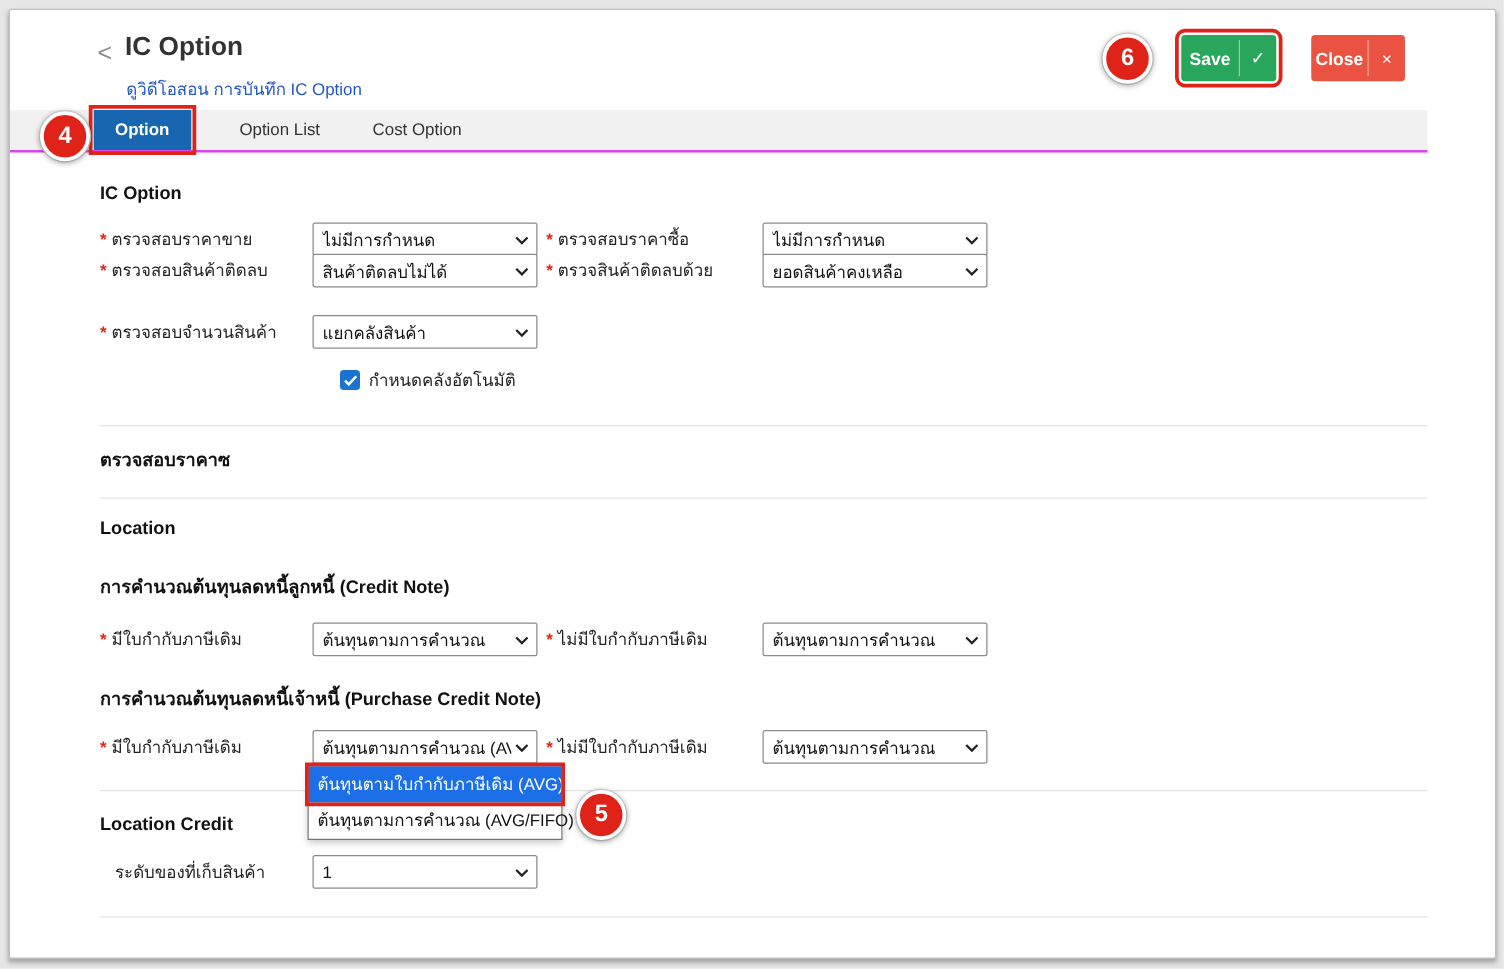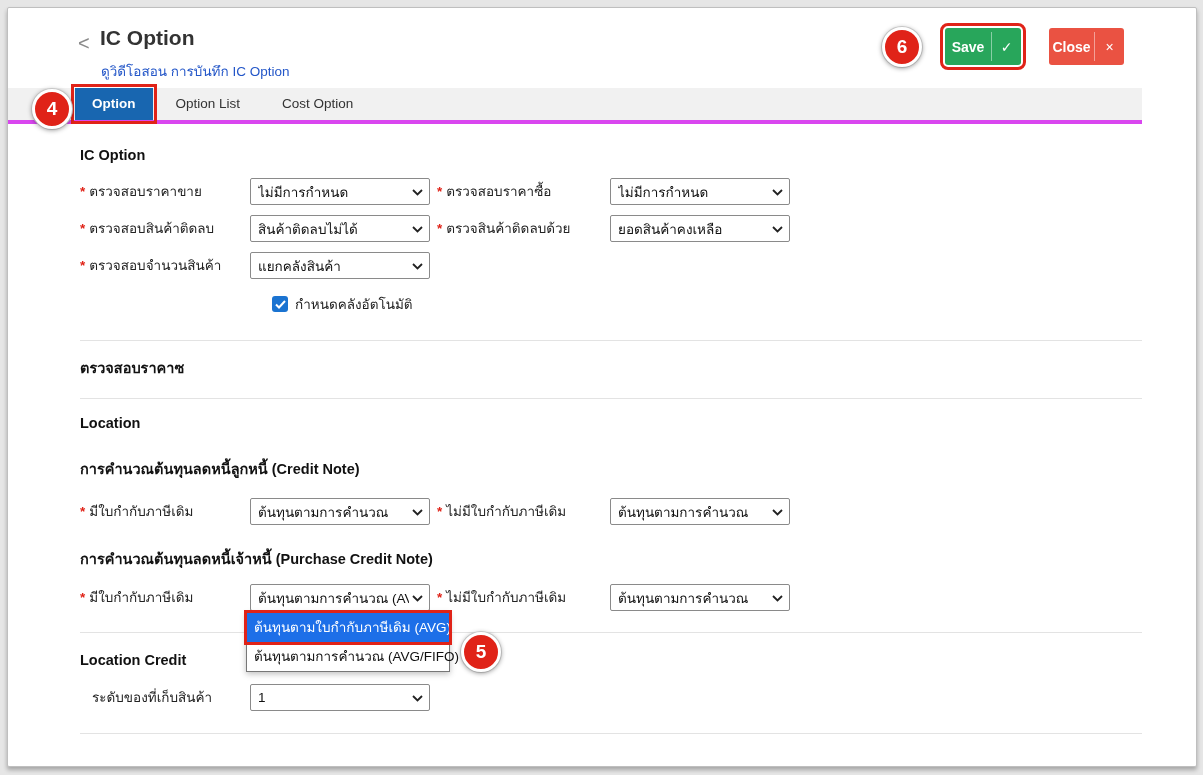--- a/index.html
+++ b/index.html
@@ -18,21 +18,21 @@
   .hdr-title{position:absolute;left:92px;top:18px;font-size:21px;font-weight:600;color:#333;}
   .hdr-sub{position:absolute;left:93px;top:52px;font-size:13.5px;color:#2356c8;cursor:pointer;}
   .btn{position:absolute;top:20px;height:37px;display:flex;align-items:stretch;border-radius:3px;color:#fff;cursor:pointer;}
   .btn-save{left:937px;width:76px;background:#28a65b;outline:3px solid #e02318;outline-offset:2px;}
   .btn-close{left:1041px;width:75px;background:#ea5242;}
   .btn-label{flex:1;display:flex;align-items:center;justify-content:center;font-size:14px;font-weight:bold;}
   .btn-sep{width:1px;background:rgba(255,255,255,.45);margin:4px 0;}
   .btn-icon{width:29px;display:flex;align-items:center;justify-content:center;font-size:14px;}
   
   .tabs{position:absolute;left:0;top:80px;width:1134px;height:32px;background:#f1f1f1;
-        border-bottom:4px solid #d946ef;display:flex;}
+        border-bottom:2px solid #d946ef;display:flex;}
   .tab{height:32px;line-height:32px;padding:0 17px;font-size:13.5px;color:#333;cursor:pointer;white-space:nowrap;}
   .tab.first{margin-left:67px;}
   .tab.active{background:#1866b0;color:#fff;font-weight:bold;outline:3px solid #e02318;outline-offset:1px;}
   
   .sect-h{position:absolute;left:72px;font-size:14.5px;font-weight:bold;color:#111;white-space:nowrap;}
   .hrx{position:absolute;left:72px;width:1062px;height:1px;background:#e3e3e3;}
   .row{position:absolute;left:0;right:0;height:27px;}
   .lbl{position:absolute;top:0;height:27px;line-height:27px;font-size:13.5px;color:#222;white-space:nowrap;}
   .req{color:#e02318;font-weight:bold;margin-right:4px;}
   .sel{position:absolute;top:0;width:180px;height:27px;border:1px solid #8a8a8a;border-radius:2px;
@@ -70,21 +70,21 @@
   </div>
   <div class="btn btn-close">
     <span class="btn-label">Close</span>
     <span class="btn-sep"></span>
     <span class="btn-icon">×</span>
   </div>
   <div class="step" style="left:874px;top:19px;">6</div>
 
   <div class="tabs">
     <div class="tab first active">Option</div>
-    <div class="tab" style="margin-left:6px;">Option List</div>
+    <div class="tab" style="margin-left:22px;">Option List</div>
     <div class="tab" style="margin-left:8px;">Cost Option</div>
   </div>
   <div class="step" style="left:24px;top:81px;">4</div>
 
   <div class="sect-h" style="top:139px;">IC Option</div>
 
   <div class="row" style="top:170px;">
     <span class="lbl" style="left:72px;"><span class="req">*</span><span>ตรวจสอบราคาขาย</span></span>
     <div class="sel" style="left:242px;">
       <span class="sel-val">ไม่มีการกำหนด</span>
@@ -94,21 +94,21 @@
     </div>
     <span class="lbl" style="left:429px;"><span class="req">*</span><span>ตรวจสอบราคาซื้อ</span></span>
     <div class="sel" style="left:602px;">
       <span class="sel-val">ไม่มีการกำหนด</span>
       <svg class="chev" width="11" height="7" viewBox="0 0 11 7">
           <path d="M1 1l4.5 4.5L10 1" fill="none" stroke="#222" stroke-width="1.8"></path>
         </svg>
     </div>
   </div>
 
-  <div class="row" style="top:207px;padding-left:43px;">
+  <div class="row" style="top:195px;padding-left:43px;">
     <span class="lbl" style="left:72px;"><span class="req">*</span><span>ตรวจสอบสินค้าติดลบ</span></span>
     <div class="sel" style="left:242px;">
       <span class="sel-val">สินค้าติดลบไม่ได้</span>
       <svg class="chev" width="11" height="7" viewBox="0 0 11 7">
           <path d="M1 1l4.5 4.5L10 1" fill="none" stroke="#222" stroke-width="1.8"></path>
         </svg>
     </div>
     <span class="lbl" style="left:429px;"><span class="req">*</span><span>ตรวจสินค้าติดลบด้วย</span></span>
     <div class="sel" style="left:602px;">
       <span class="sel-val">ยอดสินค้าคงเหลือ</span>

